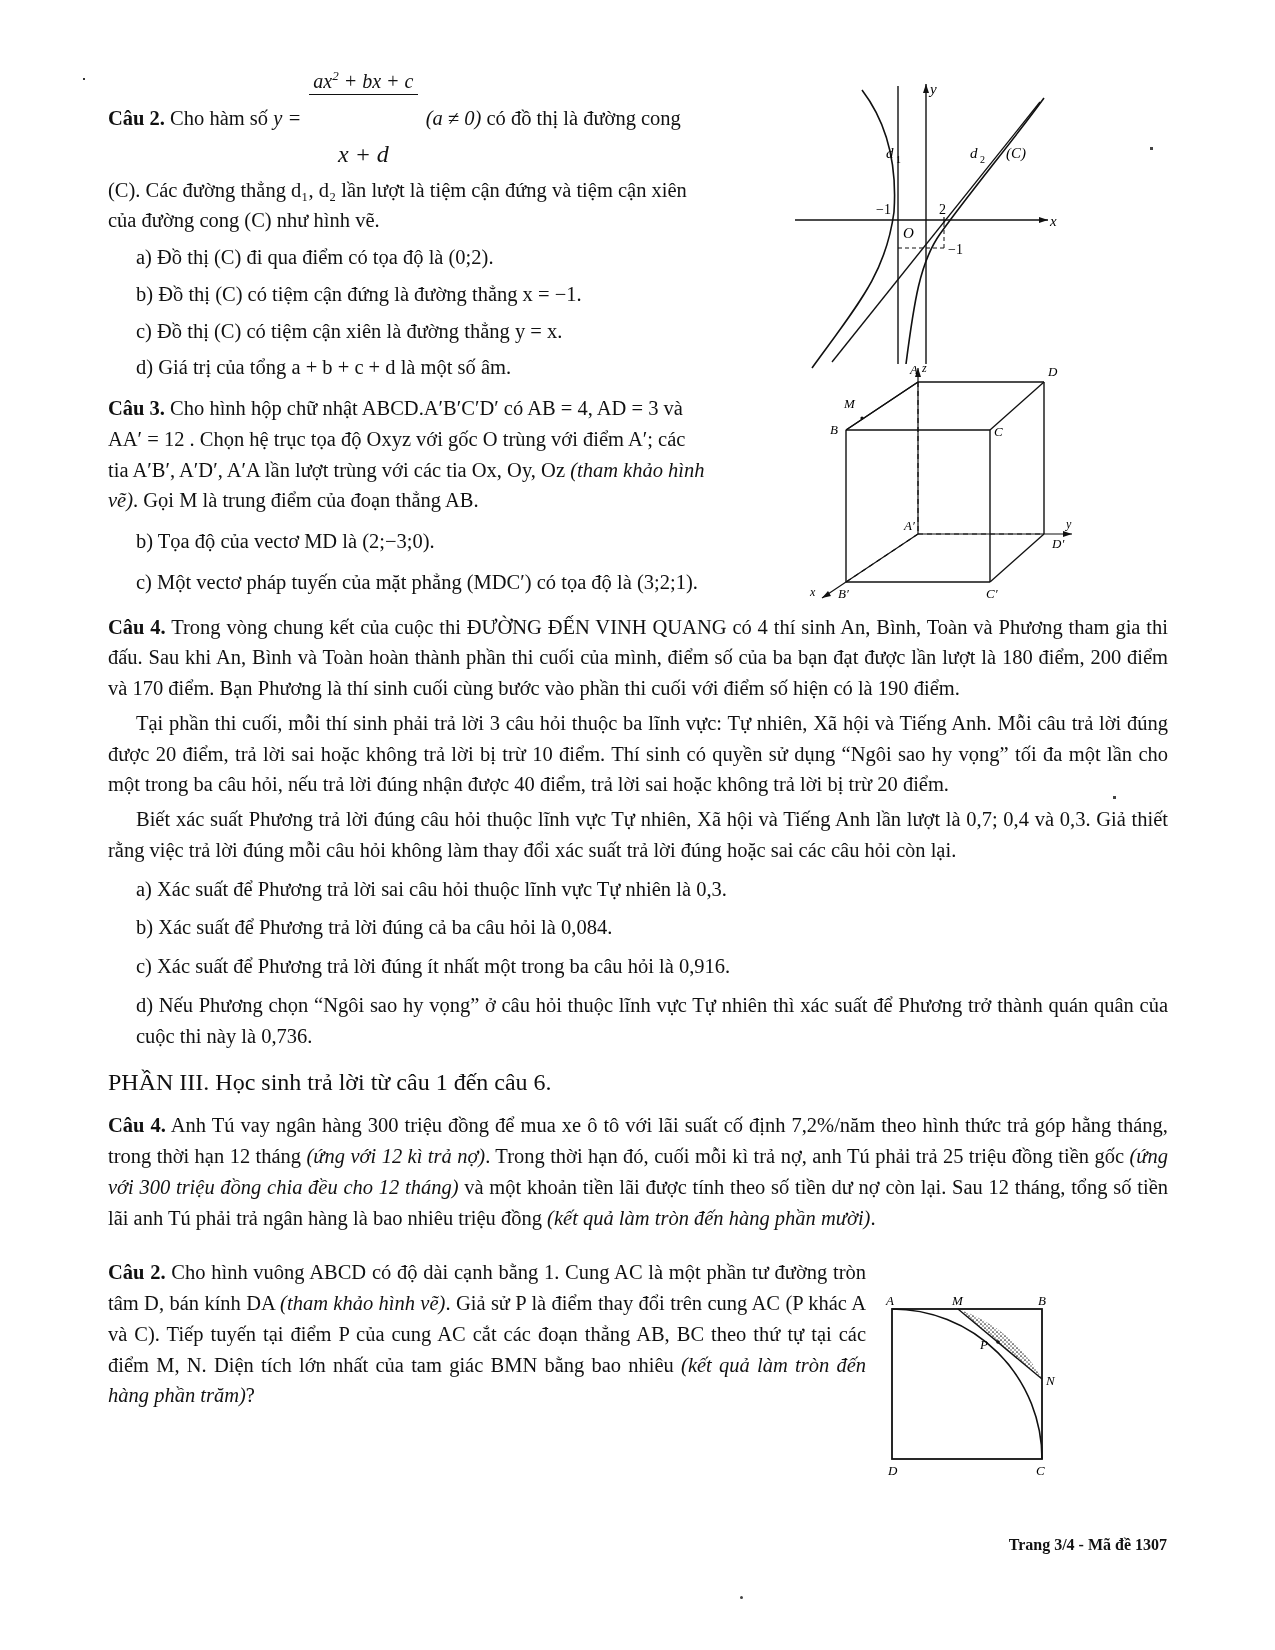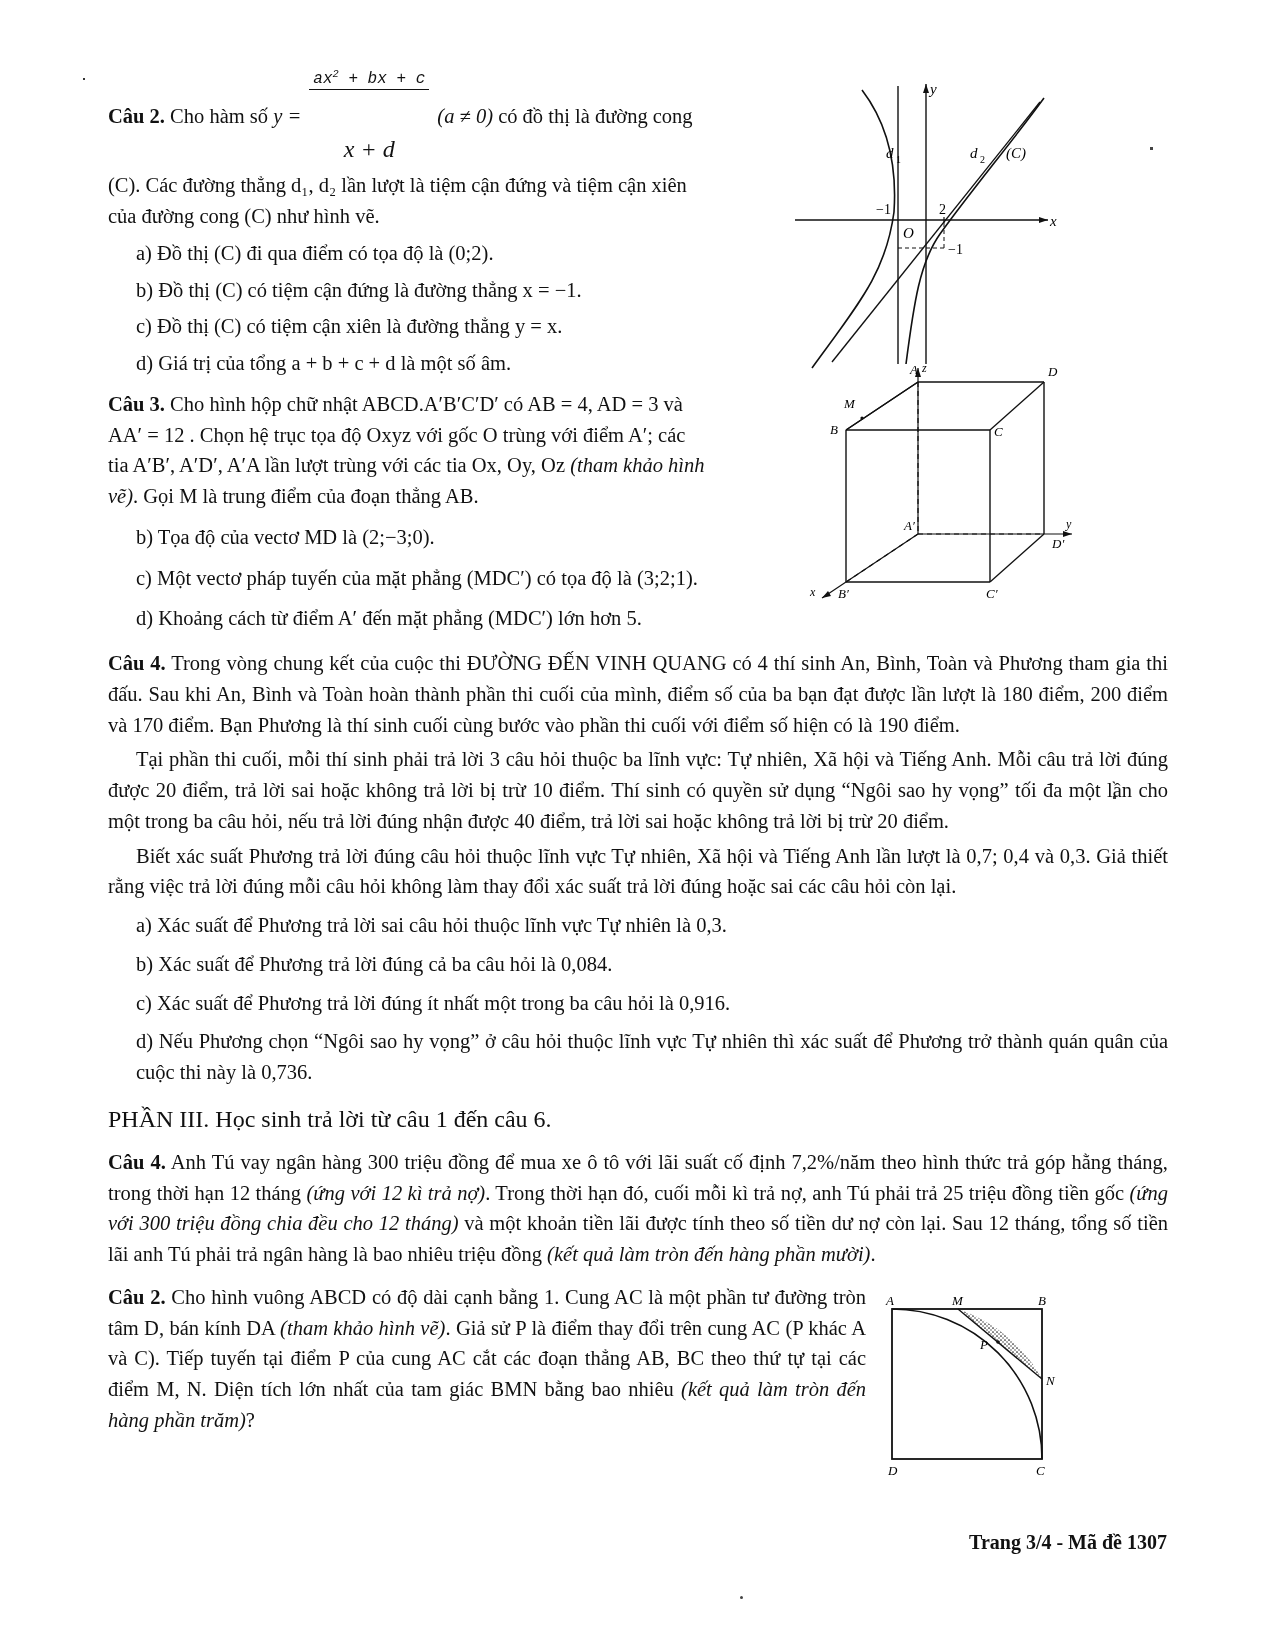--- a/index.html
+++ b/index.html
@@ -7,25 +7,25 @@
   .page{position:absolute;left:0;top:0;width:1275px;height:1650px;}
   .content{position:absolute;left:108px;top:70px;width:1060px;}
   .q{font-size:20.5px;line-height:1.5;text-align:justify;}
   .qlabel{font-weight:bold;}
   .blk{margin-bottom:6px;}
   .ind{padding-left:28px;}
   .ind2{text-indent:28px;}
   i,.it{font-style:italic;}
   .math{font-style:italic;font-family:"Liberation Serif",serif;}
   .frac{display:inline-block;vertical-align:middle;text-align:center;font-style:italic;margin:0 3px;position:relative;top:-2px;}
-  .frac .num{display:block;border-bottom:1px solid #111;padding:0 4px;font-size:16px;line-height:1.25;font-family:Liberation Mono, monospace;}
+  .frac .num{display:block;border-bottom:1px solid #111;padding:0 4px;font-size:20px;line-height:1.25;}
   .frac .den{display:block;padding:0 4px;font-size:24px;line-height:1.25;margin-top:44px;}
   sup{font-size:.65em;}
   .par{font-size:24px;font-weight:normal;}
-  .footer{position:absolute;right:108px;bottom:96px;font-weight:bold;font-size:20px;}
+  .footer{position:absolute;right:108px;bottom:96px;font-weight:bold;font-size:16px;}
   .fig{position:absolute;}
   .dot-tl{position:absolute;left:83px;top:78px;width:2px;height:2px;background:#333;}
   .dot-bl{position:absolute;left:740px;top:1596px;width:3px;height:3px;background:#444;border-radius:50%;}
   .dot-r1{position:absolute;left:1113px;top:796px;width:3px;height:3px;background:#444;}
   .dot-r2{position:absolute;left:1150px;top:147px;width:3px;height:3px;background:#444;}
   svg{display:block;}
   .leftcol{width:700px;}
 </style>
 </head>
 <body>
@@ -175,21 +175,20 @@
       <div>AA′ = 12 . Chọn hệ trục tọa độ Oxyz với gốc O trùng với điểm A′; các</div>
       <div>
         <span>tia A′B′, A′D′, A′A lần lượt trùng với các tia Ox, Oy, Oz</span>
         <span class="it">(tham khảo hình</span>
       </div>
       <div>
         <span class="it">vẽ)</span><span>. Gọi M là trung điểm của đoạn thẳng AB.</span>
       </div>
       <div class="ind" style="margin-top:10px;">b) Tọa độ của vectơ MD là (2;−3;0).</div>
       <div class="ind" style="margin-top:10px;">c) Một vectơ pháp tuyến của mặt phẳng (MDC′) có tọa độ là (3;2;1).</div>
-      <div class="ind" style="margin-top:10px;">d) Khoảng cách từ điểm A′ đến mặt phẳng (MDC′) lớn hơn 5.</div>
     </div>
 
     <div class="q blk" style="margin-top:14px;">
       <div>
         <span class="qlabel">Câu 4.</span>
         <span>Trong vòng chung kết của cuộc thi ĐƯỜNG ĐẾN VINH QUANG có 4 thí sinh An, Bình, Toàn và Phương tham gia thi đấu. Sau khi An, Bình và Toàn hoàn thành phần thi cuối của mình, điểm số của ba bạn đạt được lần lượt là 180 điểm, 200 điểm và 170 điểm. Bạn Phương là thí sinh cuối cùng bước vào phần thi cuối với điểm số hiện có là 190 điểm.</span>
       </div>
       <div class="ind2" style="margin-top:4px;">Tại phần thi cuối, mỗi thí sinh phải trả lời 3 câu hỏi thuộc ba lĩnh vực: Tự nhiên, Xã hội và Tiếng Anh. Mỗi câu trả lời đúng được 20 điểm, trả lời sai hoặc không trả lời bị trừ 10 điểm. Thí sinh có quyền sử dụng “Ngôi sao hy vọng” tối đa một lần cho một trong ba câu hỏi, nếu trả lời đúng nhận được 40 điểm, trả lời sai hoặc không trả lời bị trừ 20 điểm.</div>
       <div class="ind2" style="margin-top:4px;">Biết xác suất Phương trả lời đúng câu hỏi thuộc lĩnh vực Tự nhiên, Xã hội và Tiếng Anh lần lượt là 0,7; 0,4 và 0,3. Giả thiết rằng việc trả lời đúng mỗi câu hỏi không làm thay đổi xác suất trả lời đúng hoặc sai các câu hỏi còn lại.</div>
       <div class="ind" style="margin-top:8px;">a) Xác suất để Phương trả lời sai câu hỏi thuộc lĩnh vực Tự nhiên là 0,3.</div>
@@ -198,21 +197,21 @@
       <div class="ind" style="margin-top:8px;">d) Nếu Phương chọn “Ngôi sao hy vọng” ở câu hỏi thuộc lĩnh vực Tự nhiên thì xác suất để Phương trở thành quán quân của cuộc thi này là 0,736.</div>
     </div>
 
     <div class="par" style="margin-top:18px;">PHẦN III. Học sinh trả lời từ câu 1 đến câu 6.</div>
 
     <div class="q" style="margin-top:14px;">
       <span class="qlabel">Câu 4.</span>
       <span>Anh Tú vay ngân hàng 300 triệu đồng để mua xe ô tô với lãi suất cố định 7,2%/năm theo hình thức trả góp hằng tháng, trong thời hạn 12 tháng </span><span class="it">(ứng với 12 kì trả nợ)</span><span>. Trong thời hạn đó, cuối mỗi kì trả nợ, anh Tú phải trả 25 triệu đồng tiền gốc </span><span class="it">(ứng với 300 triệu đồng chia đều cho 12 tháng)</span><span> và một khoản tiền lãi được tính theo số tiền dư nợ còn lại. Sau 12 tháng, tổng số tiền lãi anh Tú phải trả ngân hàng là bao nhiêu triệu đồng </span><span class="it">(kết quả làm tròn đến hàng phần mười)</span><span>.</span>
     </div>
 
-    <div class="q" style="margin-top:12px;width:758px;">
+    <div class="q" style="margin-top:24px;width:758px;">
       <span class="qlabel">Câu 2.</span>
       <span>Cho hình vuông ABCD có độ dài cạnh bằng 1. Cung AC là một phần tư đường tròn tâm D, bán kính DA </span><span class="it">(tham khảo hình vẽ)</span><span>. Giả sử P là điểm thay đổi trên cung AC (P khác A và C). Tiếp tuyến tại điểm P của cung AC cắt các đoạn thẳng AB, BC theo thứ tự tại các điểm M, N. Diện tích lớn nhất của tam giác BMN bằng bao nhiêu </span><span class="it">(kết quả làm tròn đến hàng phần trăm)</span><span>?</span>
     </div>
 
   </div>
 
   <div class="footer">Trang 3/4 - Mã đề 1307</div>
 </div>
 
 </body></html>

